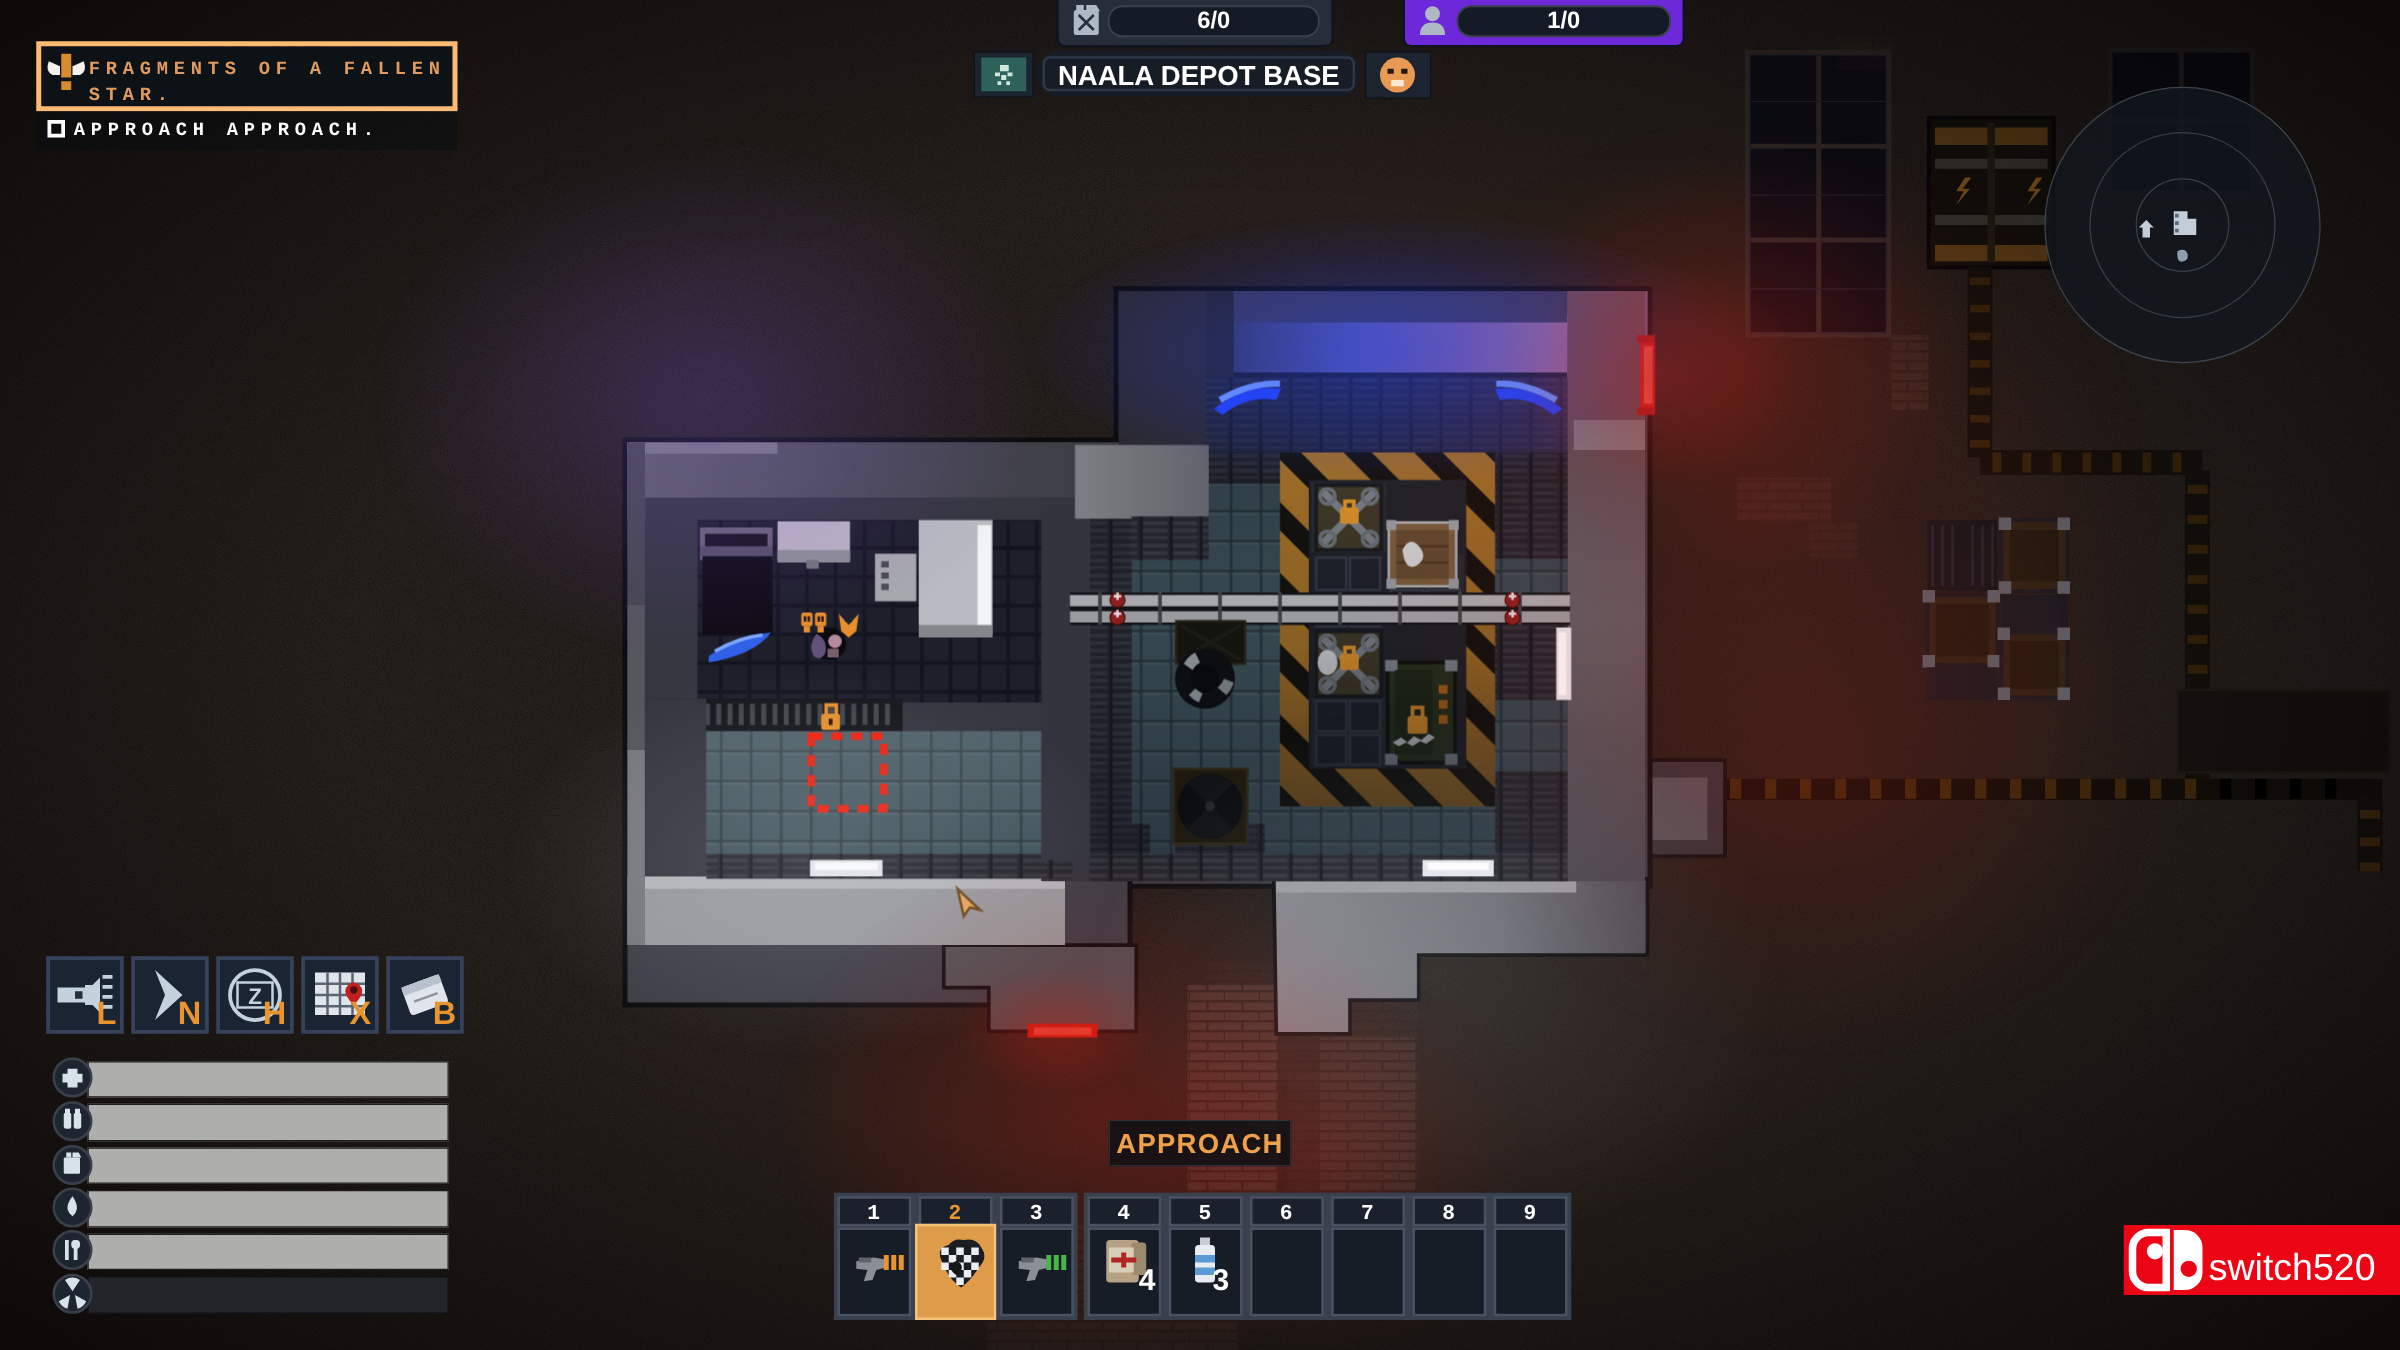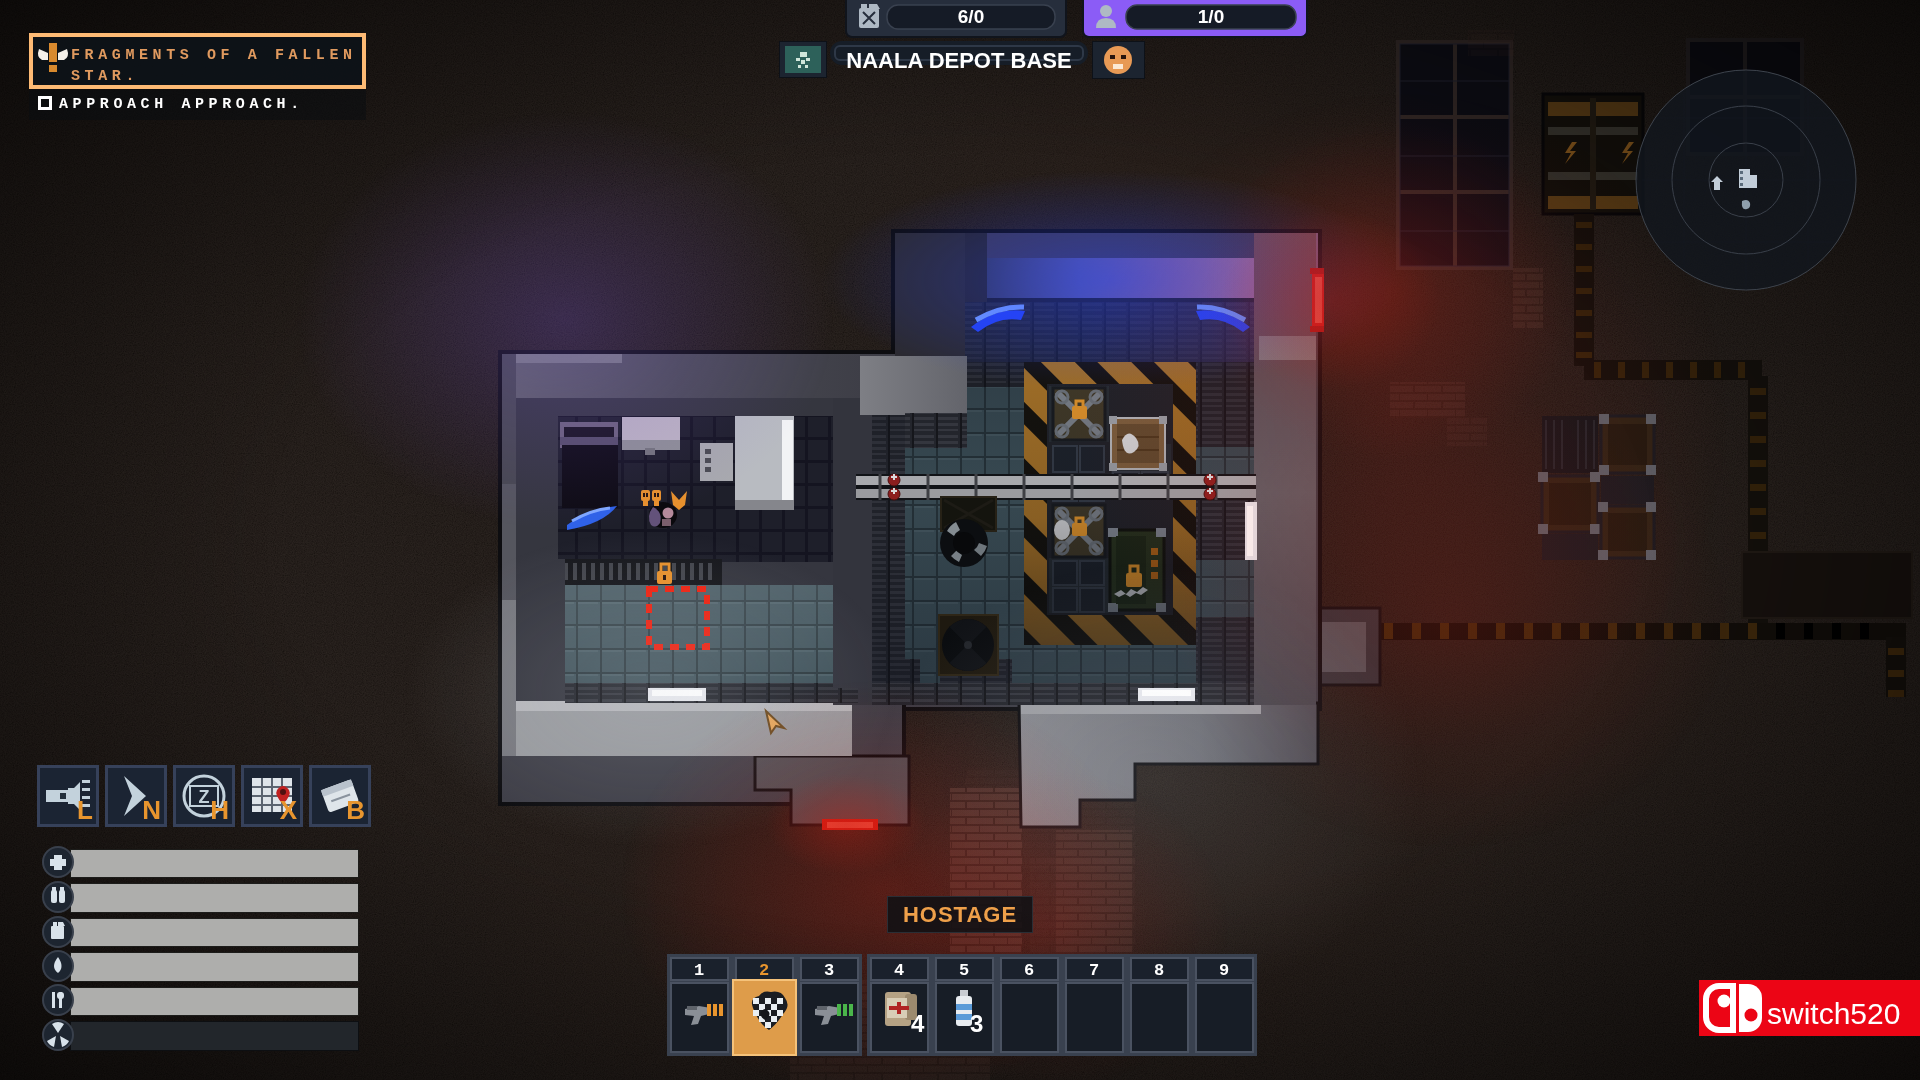--- a/index.html
+++ b/index.html
@@ -663,21 +663,21 @@
           <rect x="12" y="8" width="20" height="20" rx="2"></rect>
           <rect x="14" y="4" width="6" height="5"></rect>
           <path d="M22 4 h8 l3 5 h-11 z"></path>
         </g>
     <path d="M16 12 l12 12 m0 -12 l-12 12" stroke="#262e3c" stroke-width="2"></path>
     <rect x="40" y="5" width="168" height="24" rx="11" fill="#151b26" stroke="#39414f" stroke-width="1.5"></rect>
   </svg>
   <div style="position:absolute;left:40px;top:5px;width:168px;height:24px;line-height:24px;text-align:center;color:#fff;font-weight:bold;font-size:19px;">6/0</div>
 </div>
 
-<div class="hud" style="left:1082px;top:0px;width:226px;height:38px;background:#8b5cf6;border:2px solid #10141c;border-top:none;border-radius:0 0 7px 7px;box-sizing:border-box;">
+<div class="hud" style="left:1122px;top:0px;width:226px;height:38px;background:#6d28d9;border:2px solid #10141c;border-top:none;border-radius:0 0 7px 7px;box-sizing:border-box;">
   <svg width="222" height="34" style="position:absolute;left:0;top:0;">
     <g fill="#aeb9c4">
           <circle cx="22" cy="11" r="6"></circle>
           <path d="M12 28 q0 -10 10 -10 q10 0 10 10 z"></path>
         </g>
     <rect x="42" y="5" width="170" height="24" rx="11" fill="#151b26" stroke="#39414f" stroke-width="1.5"></rect>
   </svg>
   <div style="position:absolute;left:42px;top:5px;width:170px;height:24px;line-height:24px;text-align:center;color:#fff;font-weight:bold;font-size:19px;">1/0</div>
 </div>
 
@@ -689,21 +689,21 @@
             <rect x="11" y="12" width="4" height="3"></rect>
             <rect x="21" y="12" width="4" height="3"></rect>
             <rect x="16" y="14" width="4" height="4"></rect>
             <rect x="13" y="19" width="3" height="3"></rect>
             <rect x="20" y="19" width="3" height="3"></rect>
           </g>
     </svg>
   </div>
 </div>
 
-<div class="hud" style="left:830px;top:41px;width:258px;height:24px;background:#161d27;border-radius:16px;">
+<div class="hud" style="left:830px;top:41px;width:258px;height:36px;background:#161d27;border-radius:16px;">
   <div style="position:absolute;left:4px;top:4px;right:4px;bottom:4px;border:2px solid #2e3847;border-radius:6px;"></div>
   <div style="position:absolute;left:0;top:0;width:100%;height:39px;line-height:39px;text-align:center;color:#fff;font-weight:bold;font-size:22px;letter-spacing:0px;">NAALA DEPOT BASE</div>
 </div>
 
 <div class="hud" style="left:1092px;top:41px;width:53px;height:38px;background:#1c2430;border:1px solid #0d1118;box-sizing:border-box;">
   <svg width="51" height="36">
     <circle cx="25" cy="18" r="14" fill="#e89a55"></circle>
     <rect x="17" y="13" width="5" height="4" fill="#27150e"></rect>
         <rect x="28" y="13" width="5" height="4" fill="#27150e"></rect>
     <rect x="20" y="22" width="10" height="5" fill="#fce9d4"></rect>
@@ -821,21 +821,21 @@
       <g>
             <path d="M18 188 l-6 -9 a11 11 0 0 1 12 0 z"></path>
             <path d="M16 191 l-9 5 a11 11 0 0 0 7 6 z"></path>
             <path d="M20 191 l9 5 a11 11 0 0 1 -7 6 z"></path>
           </g>
     </g>
   </svg>
 </div>
 
 <div class="hud" style="left:887px;top:896px;width:146px;height:37px;background:rgba(14,16,20,0.85);border:1px solid #2a2e35;box-sizing:border-box;">
-  <div style="width:100%;height:35px;line-height:35px;text-align:center;color:#efa04a;font-weight:bold;font-size:22px;letter-spacing:1px;">HOSTAGE</div>
+  <div style="width:100%;height:35px;line-height:35px;text-align:center;color:#efa04a;font-weight:bold;font-size:22px;letter-spacing:1px;">APPROACH</div>
 </div>
 
 <svg class="hud" style="left:667px;top:954px;" width="592" height="104">
   <rect x="0" y="0" width="195" height="102" fill="#39414f"></rect>
   <rect x="200" y="0" width="390" height="102" fill="#39414f"></rect>
   <g fill="#1a212c" stroke="#4a5261" stroke-width="2">
     <rect x="4" y="4" width="57" height="22"></rect>
         <rect x="69" y="4" width="57" height="22"></rect>
         <rect x="134" y="4" width="57" height="22"></rect>
     <rect x="204" y="4" width="57" height="22"></rect>

